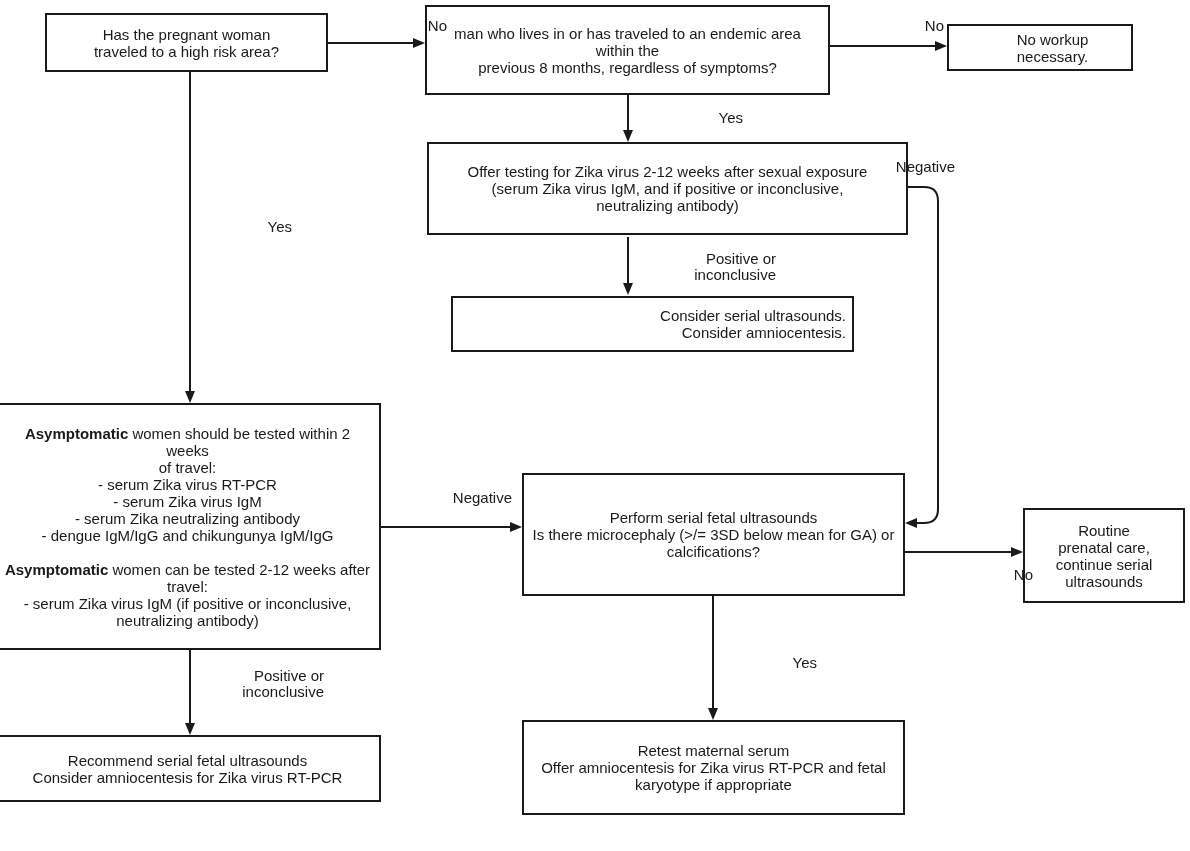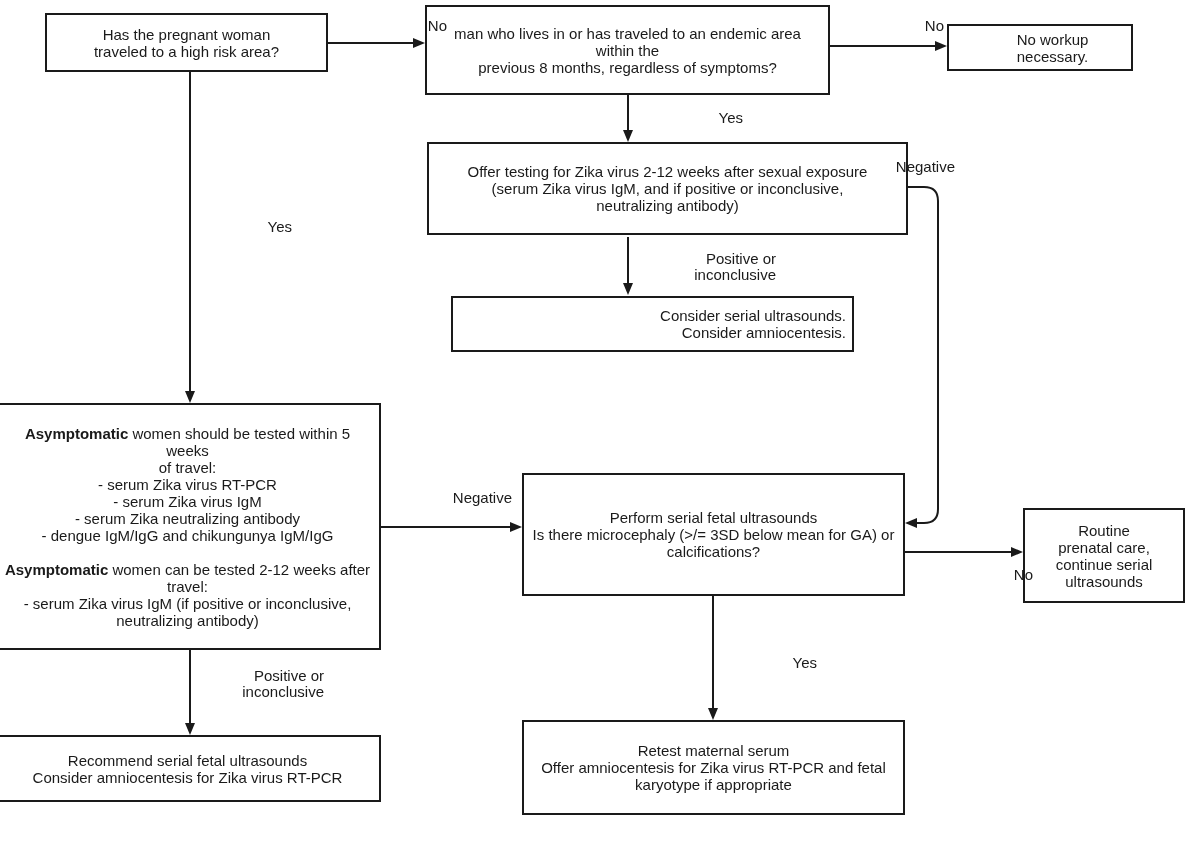--- a/index.html
+++ b/index.html
@@ -125,21 +125,21 @@
     <div class="line">(serum Zika virus IgM, and if positive or inconclusive,</div>
     <div class="line">neutralizing antibody)</div>
   </div>
 
   <div class="node" style="left:451px; top:296px; width:403px; height:56px;text-align:right;">
     <div class="line">Consider serial ultrasounds.</div>
     <div class="line">Consider amniocentesis.</div>
   </div>
 
   <div class="node" style="left:-6px; top:403px; width:387px; height:247px;">
-    <div class="line"><b>Asymptomatic</b><span> women should be tested within 5 weeks</span></div>
+    <div class="line"><b>Asymptomatic</b><span> women should be tested within 2 weeks</span></div>
     <div class="line">of travel:</div>
     <div class="line">- serum Zika virus RT-PCR</div>
     <div class="line">- serum Zika virus IgM</div>
     <div class="line">- serum Zika neutralizing antibody</div>
     <div class="line">- dengue IgM/IgG and chikungunya IgM/IgG</div>
     <div class="line blank"></div>
     <div class="line"><b>Asymptomatic</b><span> women can be tested 2-12 weeks after</span></div>
     <div class="line">travel:</div>
     <div class="line">- serum Zika virus IgM (if positive or inconclusive,</div>
     <div class="line">neutralizing antibody)</div>

